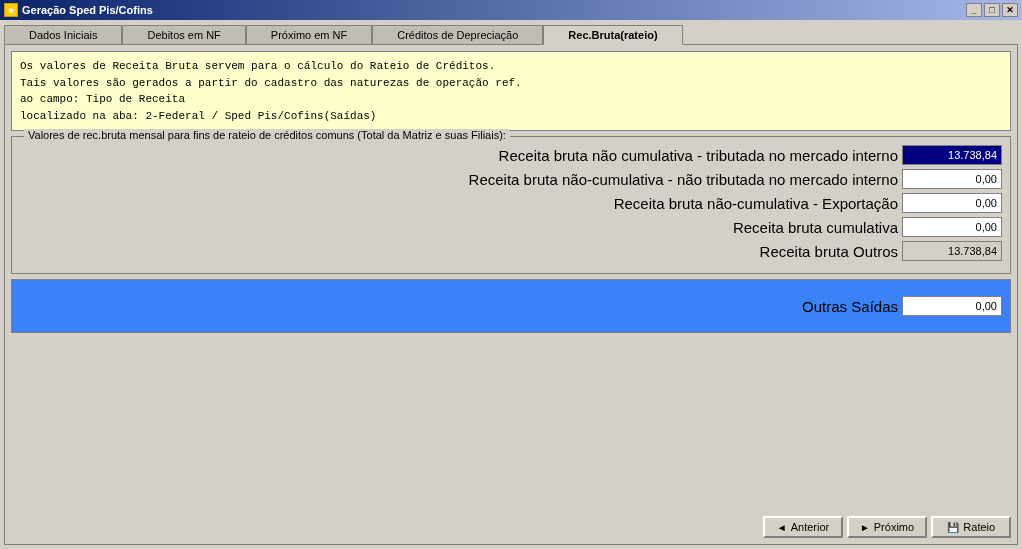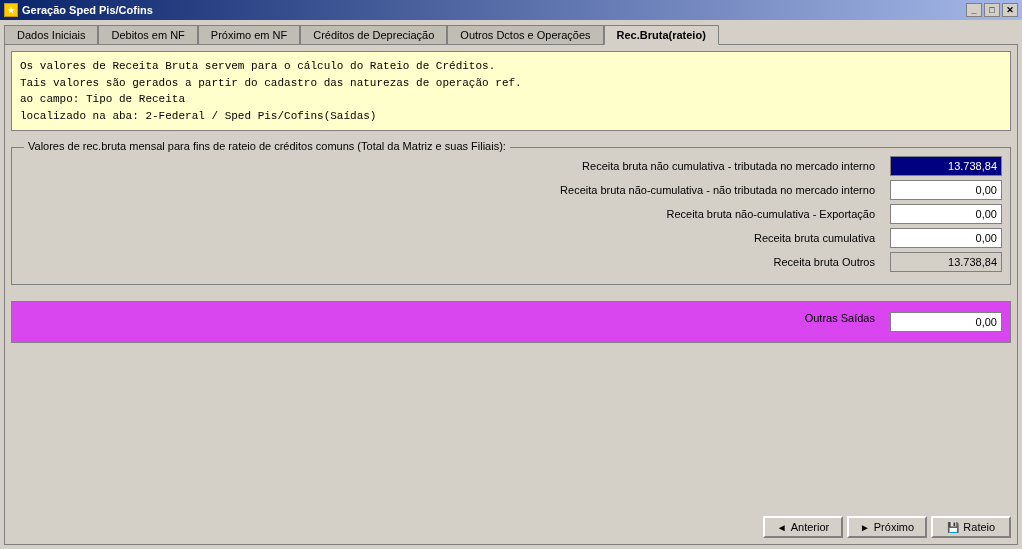--- a/index.html
+++ b/index.html
@@ -69,21 +69,21 @@
     .tab-bar {
       display: flex;
       flex-wrap: nowrap;
       gap: 0;
       margin-bottom: 0;
     }
     .tab {
       background: #d4d0c8;
       border: 1px solid #808080;
       border-bottom: none;
-      padding: 3px 12px;
+      padding: 3px 24px;
       cursor: pointer;
       font-size: 11px;
       color: #000;
       white-space: nowrap;
       position: relative;
       top: 1px;
     }
     .tab.active {
       background: #d4d0c8;
       border-bottom: 1px solid #d4d0c8;
@@ -95,21 +95,21 @@
     }
 
     
     .content-area {
       background: #d4d0c8;
       border: 1px solid #808080;
       flex: 1;
       padding: 6px;
       display: flex;
       flex-direction: column;
-      gap: 16px;
+      gap: 5px;
       position: relative;
       z-index: 1;
     }
 
     
     .info-box {
       background: #ffffcc;
       border: 1px solid #808080;
       padding: 6px 8px;
       font-size: 11px;
@@ -136,50 +136,50 @@
 
     
     .form-row {
       display: flex;
       align-items: center;
       justify-content: flex-end;
       margin-bottom: 4px;
     }
     .form-label {
       text-align: right;
-      margin-right: 15px;
-      font-size: 11px;
+      margin-right: 4px;
+      font-size: 15px;
       color: #000;
     }
     .form-input {
-      width: 112px;
+      width: 100px;
       height: 20px;
       border: 1px solid #808080;
       background: white;
       font-size: 11px;
       text-align: right;
       padding-right: 4px;
       font-family: 'Tahoma', Arial, sans-serif;
     }
     .form-input.selected {
       background: #000080;
       color: white;
     }
     .form-input.readonly {
       background: #d4d0c8;
       color: #000;
     }
 
     
     .outras-group {
       border: 1px solid #808080;
-      padding: 10px 8px;
-      background: #d946ef;
-      display: flex;
-      align-items: flex-start;
+      padding: 16px 8px;
+      background: #3b82f6;
+      display: flex;
+      align-items: center;
       justify-content: flex-end;
     }
 
     
     .bottom-bar {
       display: flex;
       justify-content: flex-end;
       gap: 4px;
       padding: 4px 0 0 0;
       margin-top: auto;
@@ -221,21 +221,20 @@
   </div>
 </div>
 
 <div class="main-container">
 
   <div class="tab-bar">
     <div class="tab">Dados Iniciais</div>
     <div class="tab">Debitos em NF</div>
     <div class="tab">Próximo em NF</div>
     <div class="tab">Créditos de Depreciação</div>
-    <div class="tab">Outros Dctos e Operações</div>
     <div class="tab active">Rec.Bruta(rateio)</div>
   </div>
 
   <div class="content-area">
 
     <div class="info-box">
       <div>Os valores de Receita Bruta servem para o cálculo do Rateio de Créditos.</div>
       <div>Tais valores são gerados a partir do cadastro das naturezas de operação ref.</div>
       <div>ao campo: Tipo de Receita</div>
       <div>localizado na aba: 2-Federal  /  Sped Pis/Cofins(Saídas)</div>

